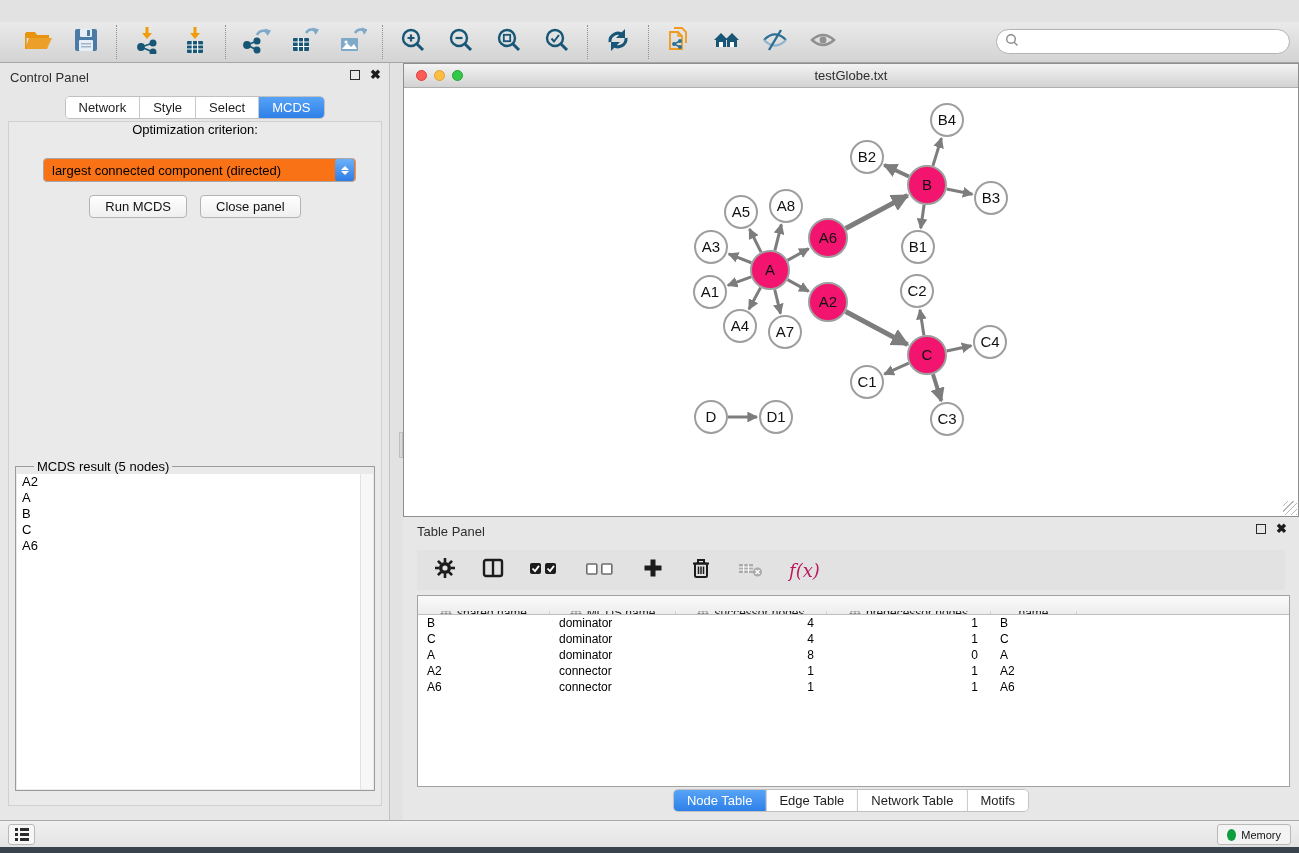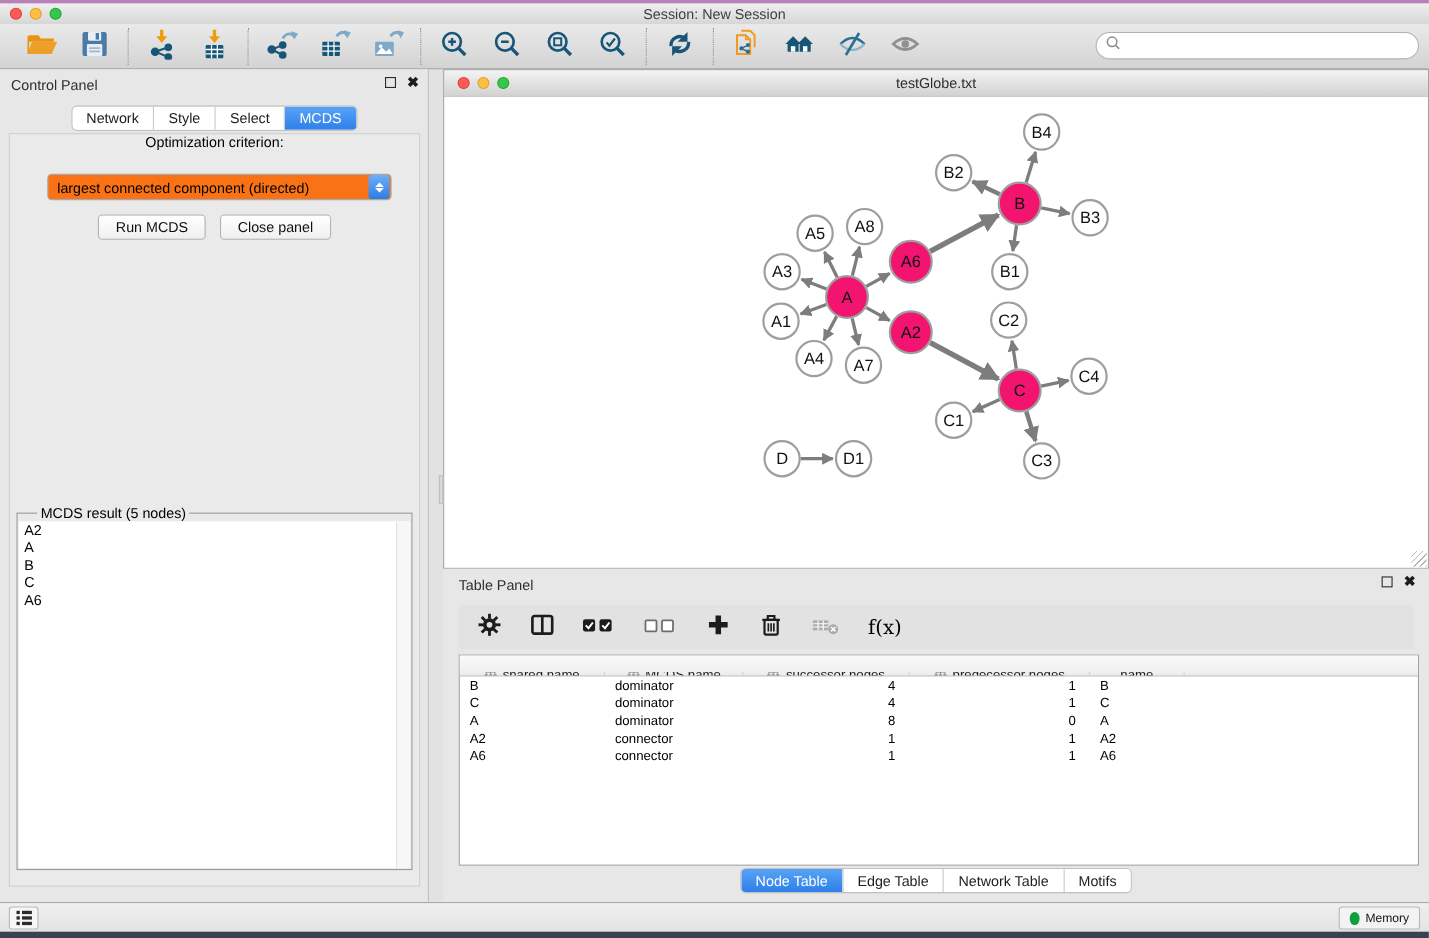--- a/index.html
+++ b/index.html
@@ -78,21 +78,21 @@
   .net-canvas svg { position:absolute; inset:0; }
   .grip { position:absolute; right:1px; bottom:1px; width:14px; height:14px;
     background:repeating-linear-gradient(135deg, transparent 0 3px, #b5b5b5 3px 4px); }
   .side-handle { position:absolute; left:-5px; top:368px; width:4px; height:26px; background:#d9d9d9; border:1px solid #bfbfbf; }
 
   
   .tablepanel { position:absolute; left:403px; top:517px; width:896px; height:303px; background:#e7e7e7; }
   .tp-toolbar { position:absolute; left:14px; right:14px; top:33px; height:40px; background:#e2e2e2;
     display:flex; align-items:center; gap:24px; padding-left:16px; }
   .tp-btn { display:flex; align-items:center; justify-content:center; height:28px; }
-  .fx-label { font-family:"DejaVu Serif", serif; font-size:18px; color:#000000; }
+  .fx-label { font-family:"DejaVu Serif", serif; font-style:italic; font-size:18px; color:#be185d; }
 
   .ntable { position:absolute; left:14px; right:9px; top:78px; height:192px; background:#fff; border:1px solid #a2a2a2; }
   .thead { display:flex; height:19px; background:linear-gradient(#fafafa,#ededed); border-bottom:1px solid #bdbdbd; }
   .th { display:flex; align-items:center; justify-content:center; gap:5px; font-size:12px; color:#1a1a1a;
     border-right:1px solid #d2d2d2; overflow:hidden; white-space:nowrap;margin-top:15px; }
   .th-fill { flex:1; border-right:none; }
   .tbody .tr { display:flex; height:16px; }
   .td { font-size:12px; color:#000; white-space:nowrap; overflow:hidden; line-height:16px; }
   .col0 { width:132px; } .col1 { width:126px; } .col2 { width:151px; } .col3 { width:164px; } .col4 { width:86px; }
   .align-left  { text-align:left;  padding-left:9px; }
@@ -113,28 +113,20 @@
   .list-glyph { display:flex; flex-direction:column; gap:2px; }
   .list-glyph .row { display:flex; align-items:center; gap:2px; }
   .list-glyph .dot { width:3px; height:3px; background:#2b2b2b; }
   .list-glyph .bar { width:9px; height:3px; background:#2b2b2b; }
 </style>
 </head>
 <body>
 
 <div class="screen">
 
-  <div class="titlebar">
-    <div class="lights">
-      <div class="light red"></div>
-      <div class="light yellow"></div>
-      <div class="light green"></div>
-    </div>
-    <div class="title">Session: New Session</div>
-  </div>
 
   <div class="toolbar">
     <div class="tgroup">
       <div class="tbtn">
           <span><svg width="30" height="28" viewBox="0 0 30 28">
               <path d="M3 6h9l2 3h12v3H3z" fill="#e8940f"></path>
               <path d="M6 12h23l-5 11H2z" fill="#eda029"></path>
               <path d="M2 23V7h1.6v16z" fill="#e8940f"></path>
             </svg></span>
         </div>

